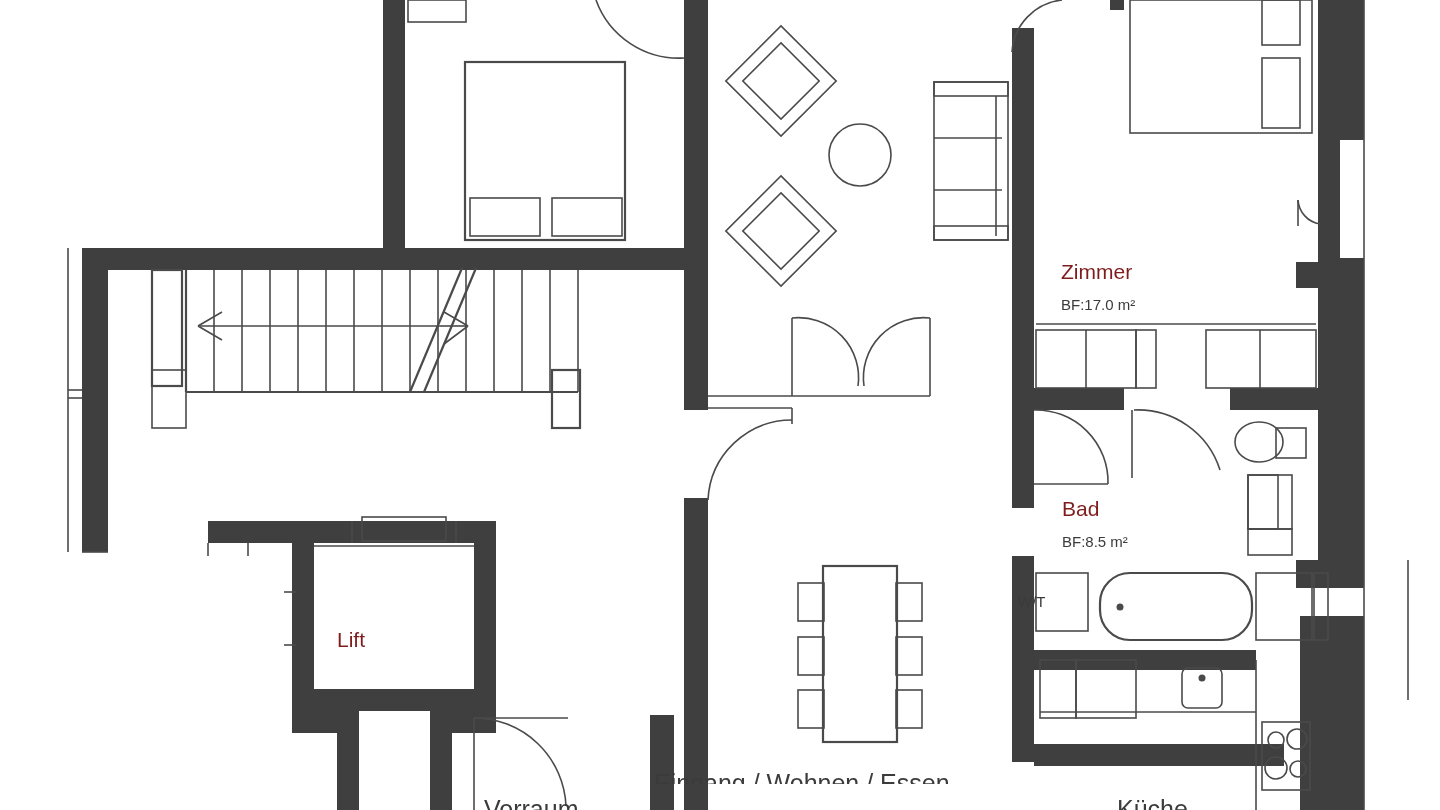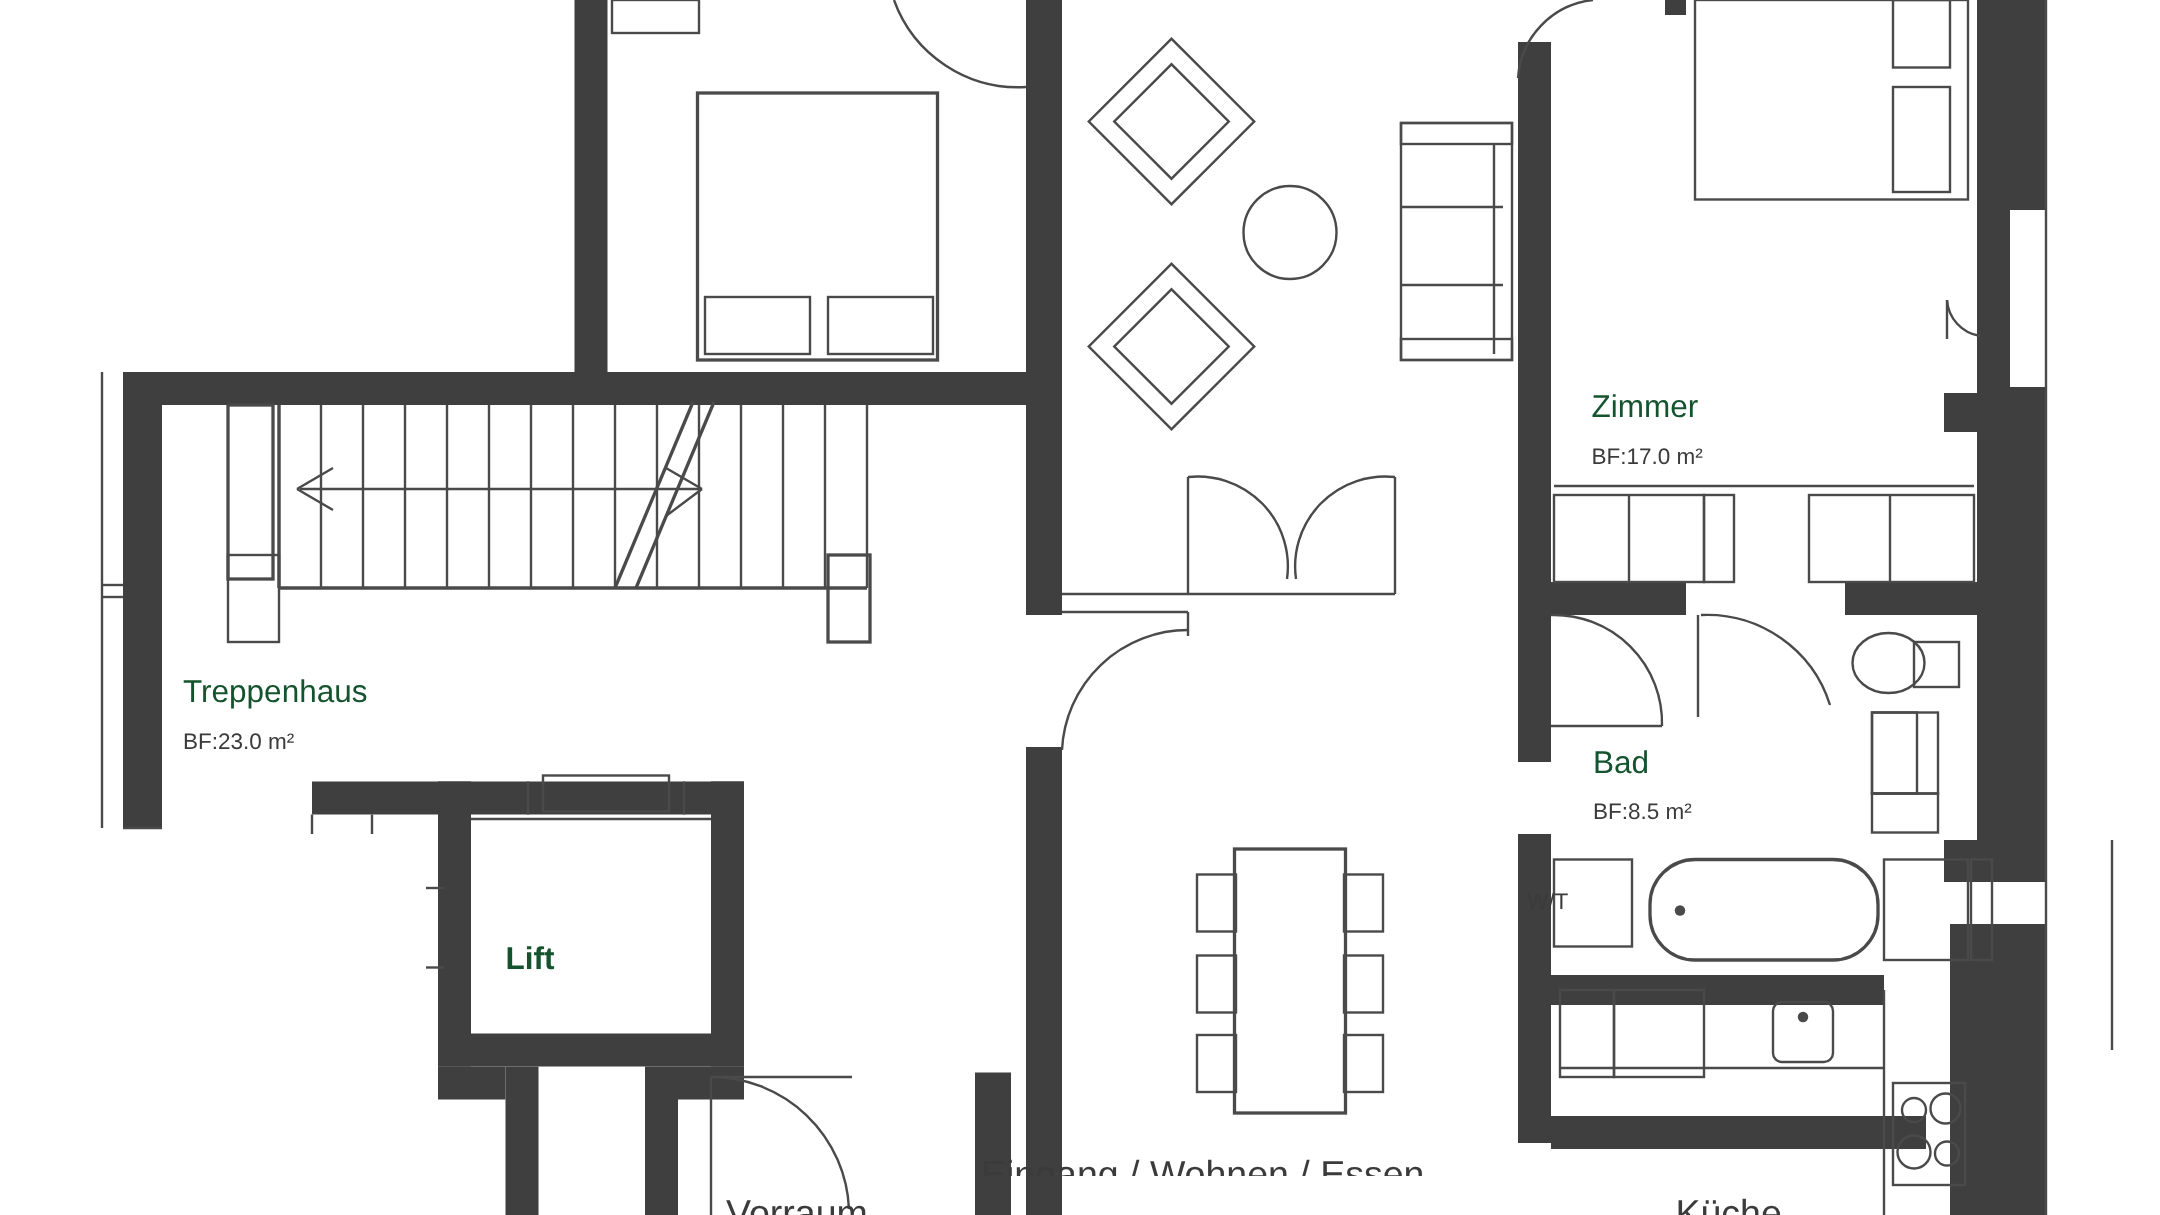--- a/index.html
+++ b/index.html
@@ -1,20 +1,20 @@
 <!DOCTYPE html>
 <html><head>
 <meta charset="utf-8">
 <style>
   html,body{margin:0;padding:0;background:#ffffff;}
   body{width:1440px;height:810px;overflow:hidden;font-family:"Liberation Sans",sans-serif;}
   #plan{position:relative;width:1440px;height:810px;background:#ffffff;}
   svg#floorplan{position:absolute;left:0;top:0;width:1440px;height:810px;display:block;}
   .room-label{position:absolute;}
-  .room-name{font-family:"Liberation Sans",sans-serif;font-size:21px;color:#14532d;white-space:nowrap;line-height:1.15;}
+  .room-name{font-family:"Liberation Sans",sans-serif;font-size:21px;color:#7f1d1d;white-space:nowrap;line-height:1.15;}
   .room-area{font-family:Liberation Sans, sans-serif;font-size:15px;color:#3b3b3b;white-space:nowrap;line-height:1.15;margin-top:12px;}
   .fixture-label{position:absolute;font-family:"Liberation Sans",sans-serif;font-size:15px;color:#3b3b3b;white-space:nowrap;}
   .cut-label{position:absolute;font-family:"Liberation Sans",sans-serif;font-size:25px;color:#3b3b3b;white-space:nowrap;}
 </style>
 </head>
 <body>
 
 <div id="plan">
 
   <svg id="floorplan" viewBox="0 0 1440 810">
@@ -253,36 +253,32 @@
       <line class="ln1" x1="474" y1="718" x2="474" y2="810"></line>
     </g>
     <g>
       <line class="ln1" x1="284" y1="592" x2="296" y2="592"></line>
       <line class="ln1" x1="284" y1="645" x2="296" y2="645"></line>
       <line class="ln1" x1="208" y1="543" x2="208" y2="556"></line>
       <line class="ln1" x1="248" y1="543" x2="248" y2="556"></line>
     </g>
   </svg>
 
-  <div class="room-label" style="left:122px;top:450px;">
-    <div class="room-name">Treppenhaus</div>
-    <div class="room-area">BF:23.0 m²</div>
-  </div>
 
   <div class="room-label" style="left:1061px;top:260px;">
     <div class="room-name">Zimmer</div>
     <div class="room-area">BF:17.0 m²</div>
   </div>
 
   <div class="room-label" style="left:1062px;top:497px;">
     <div class="room-name">Bad</div>
     <div class="room-area">BF:8.5 m²</div>
   </div>
 
-  <div class="room-label" style="left:337px;top:628px;font-weight:bold;">
+  <div class="room-label" style="left:337px;top:628px;">
     <div class="room-name">Lift</div>
   </div>
 
   <div class="fixture-label" style="left:1018px;top:593px;">W/T</div>
 
   <div class="cut-label" style="left:484px;top:795px;overflow:hidden;height:15px;">Vorraum</div>
   <div class="cut-label" style="left:654px;top:769px;overflow:hidden;height:15px;">Eingang / Wohnen / Essen</div>
   <div class="cut-label" style="left:1117px;top:795px;overflow:hidden;height:15px;">Küche</div>
 
 </div>

